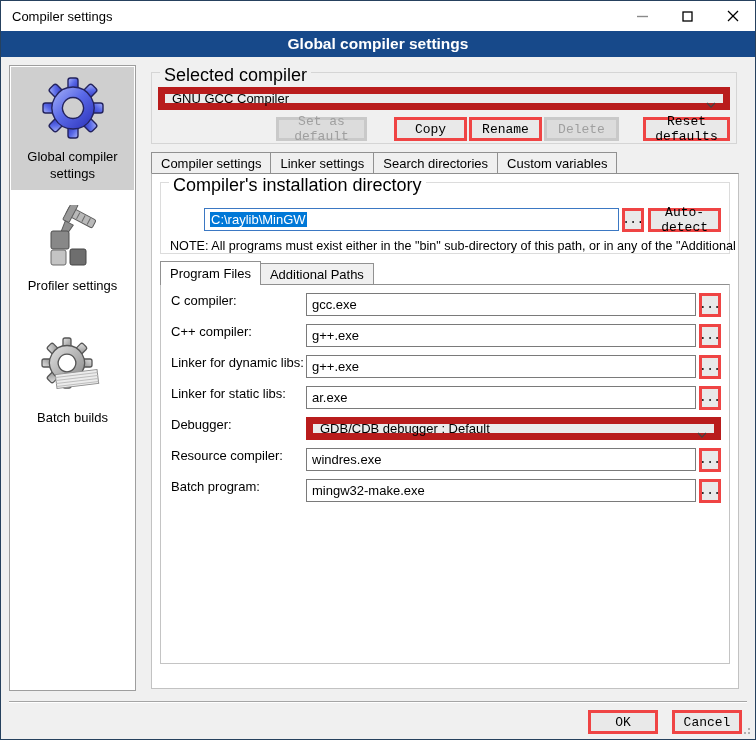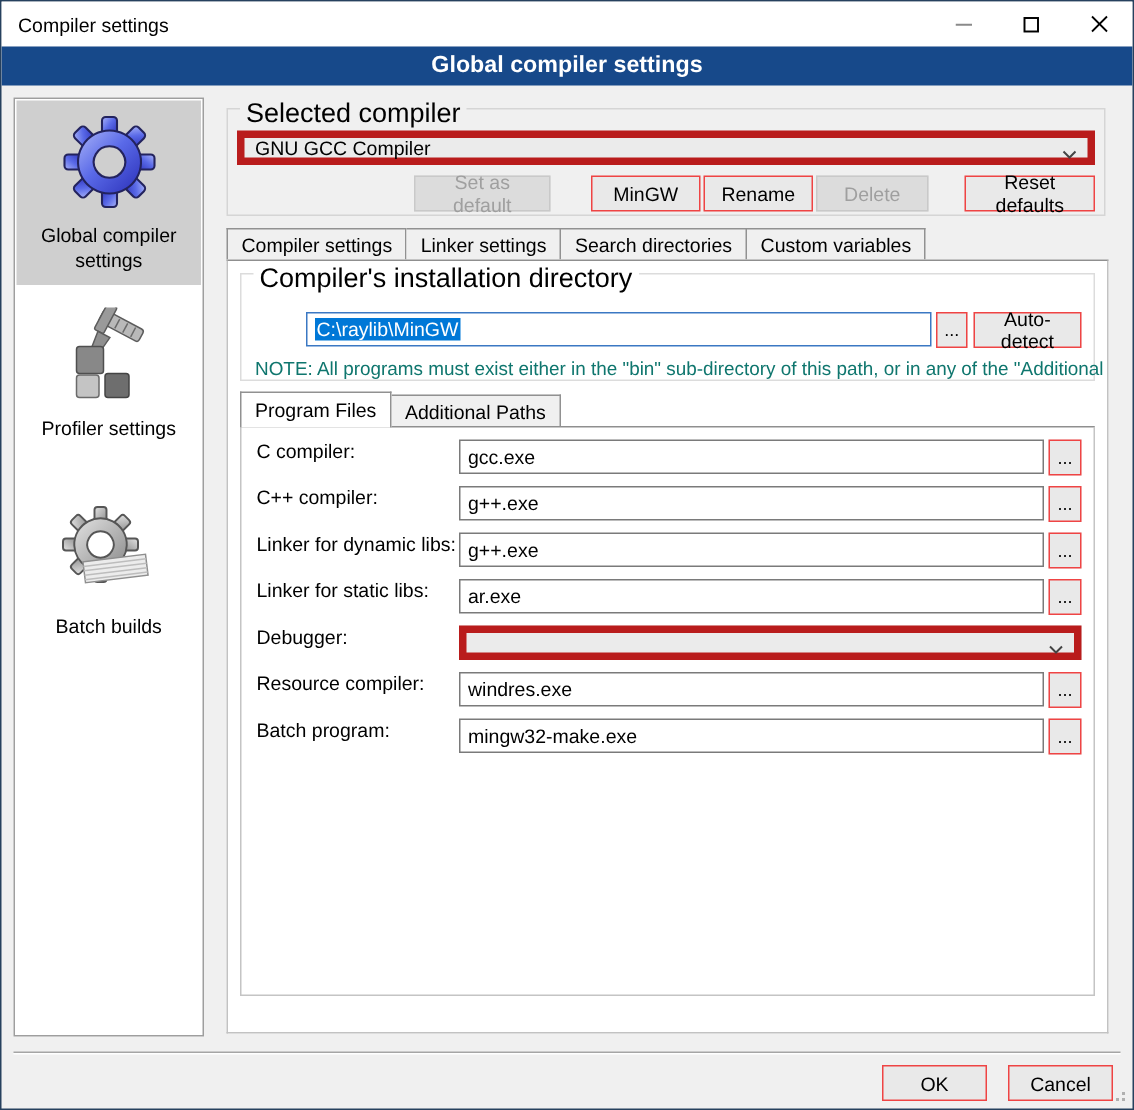--- a/index.html
+++ b/index.html
@@ -23,26 +23,26 @@
   .side-item.selected{background:#cfcfcf;margin:1px;}
   .side-item .icon64{width:64px;height:64px;margin:4px 0 8px 0;}
   .side-item + .side-item{margin-top:6px;}
   .side-item.batch{margin-top:26px;}
   
   .main{position:absolute;left:150px;top:64px;width:588px;}
   .groupbox{position:relative;border:1px solid #d5d5d5;}
   .groupbox>.glabel{position:absolute;top:-8px;left:8px;padding:0 4px;font-size:18px;}
   .gb-compiler{margin-top:7px;height:72px;width:586px;}
   .gb-compiler>.glabel{background:#f0f0f0;}
-  .combo{position:relative;background:#ebebeb;border:5px solid #b91c1c;height:23px;
+  .combo{position:relative;background:#ebebeb;border:7px solid #b91c1c;height:23px;
     display:flex;align-items:center;padding:0 24px 0 7px;}
   .combo .chev{position:absolute;right:7px;top:8px;}
   .combo-main{position:absolute;left:6px;right:6px;top:14px;}
   .btnrow{position:absolute;left:6px;right:6px;top:44px;display:flex;justify-content:flex-end;align-items:center;}
-  .btn{height:24px;background:#e9e9e9;border:1px solid #ef4444;font-family:Liberation Sans, sans-serif;
+  .btn{height:24px;background:#e9e9e9;border:3px solid #ef4444;font-family:Liberation Mono, monospace;
     font-size:13px;padding:0 10px;display:flex;align-items:center;justify-content:center;color:#000;}
   .btn:disabled,.btn.disabled{background:#dcdcdc;border-color:#c9c9c9;color:#9f9f9f;}
   
   .tabstrip{position:absolute;left:0;top:84px;width:588px;height:24px;display:flex;align-items:flex-end;}
   .tab{height:21px;background:#f0f0f0;border:1px solid #919191;border-bottom:none;border-left:none;
     padding:0 9px;display:flex;align-items:center;white-space:nowrap;font-size:13px;}
   .tab:first-child{border-left:1px solid #919191;}
   .tab.active{height:24px;background:#fff;z-index:3;border-left:1px solid #919191;margin-bottom:-1px;padding-bottom:1px;}
   .tab.active + .tab{border-left:none;}
   
@@ -50,21 +50,21 @@
     border:1px solid #c2c2c2;border-top:1px solid #8f8f8f;z-index:1;}
   .gb-install{position:absolute;left:8px;top:8px;width:570px;height:72px;border:1px solid #dcdcdc;}
   .gb-install>.glabel{background:#fff;}
   .dir-row{position:absolute;left:19px;top:25px;right:8px;height:23px;display:flex;padding-left:24px;}
   .text-input{height:23px;background:#fff;border:1px solid #7a7a7a;display:flex;align-items:center;
     padding:0 5px;font-size:13px;font-family:"Liberation Sans",sans-serif;color:#000;}
   .dir-input{width:448px;border:1px solid #3b78c3;}
   .dir-input .sel{background:#0078D7;color:#fff;padding:0 1px;}
   .browse-btn{width:22px;margin-left:3px;padding:0;font-size:12px;line-height:10px;}
   .autodetect-btn{width:76px;margin-left:4px;}
-  .note{position:absolute;left:9px;top:56px;width:566px;color:#0f766e;font-size:12.6px;
+  .note{position:absolute;left:9px;top:56px;width:566px;color:#000000;font-size:12.6px;
     white-space:nowrap;overflow:hidden;}
   
   .subnotebook{position:absolute;left:8px;top:86px;width:570px;height:404px;}
   .subtabstrip{display:flex;align-items:flex-end;height:24px;}
   .subpage{position:absolute;left:0;top:24px;right:0;bottom:0;background:#fff;
     border:1px solid #c4c4c4;border-top:1px solid #8f8f8f;padding-top:8px;}
   .field-row{display:flex;align-items:flex-start;height:23px;margin:0 8px 8px 10px;}
   .field-row .flabel{width:135px;flex:none;font-size:13px;}
   .field-row .text-input{flex:1;}
   .field-row .combo{flex:1;}
@@ -187,21 +187,21 @@
     <div class="groupbox gb-compiler">
       <span class="glabel">Selected compiler</span>
       <div class="combo combo-main">
         <span>GNU GCC Compiler</span>
         <svg class="chev" width="10" height="6">
             <polyline points="1,1 5,5 9,1" fill="none" stroke="#444" stroke-width="1.3"></polyline>
           </svg>
       </div>
       <div class="btnrow">
         <button class="btn" disabled="" style="width:91px">Set as default</button>
-        <button class="btn" style="width:73px;margin-left:27px">MinGW</button>
+        <button class="btn" style="width:73px;margin-left:27px">Copy</button>
         <button class="btn" style="width:73px;margin-left:2px">Rename</button>
         <button class="btn" disabled="" style="width:75px;margin-left:2px">Delete</button>
         <button class="btn" style="width:87px;margin-left:24px">Reset defaults</button>
       </div>
     </div>
 
     <div class="tabstrip">
       <div class="tab">Compiler settings</div>
       <div class="tab">Linker settings</div>
       <div class="tab">Search directories</div>
@@ -250,20 +250,21 @@
 
           <div class="field-row">
             <span class="flabel">Linker for static libs:</span>
             <input class="text-input" readonly="" value="ar.exe" style="">
             <button class="btn browse-btn">...</button>
           </div>
 
           <div class="field-row">
             <span class="flabel">Debugger:</span>
             <div class="combo">
+              <span>GDB/CDB debugger : Default</span>
               <svg class="chev" width="10" height="6">
                   <polyline points="1,1 5,5 9,1" fill="none" stroke="#444" stroke-width="1.3"></polyline>
                 </svg>
             </div>
           </div>
 
           <div class="field-row">
             <span class="flabel">Resource compiler:</span>
             <input class="text-input" readonly="" value="windres.exe" style="">
             <button class="btn browse-btn">...</button>

